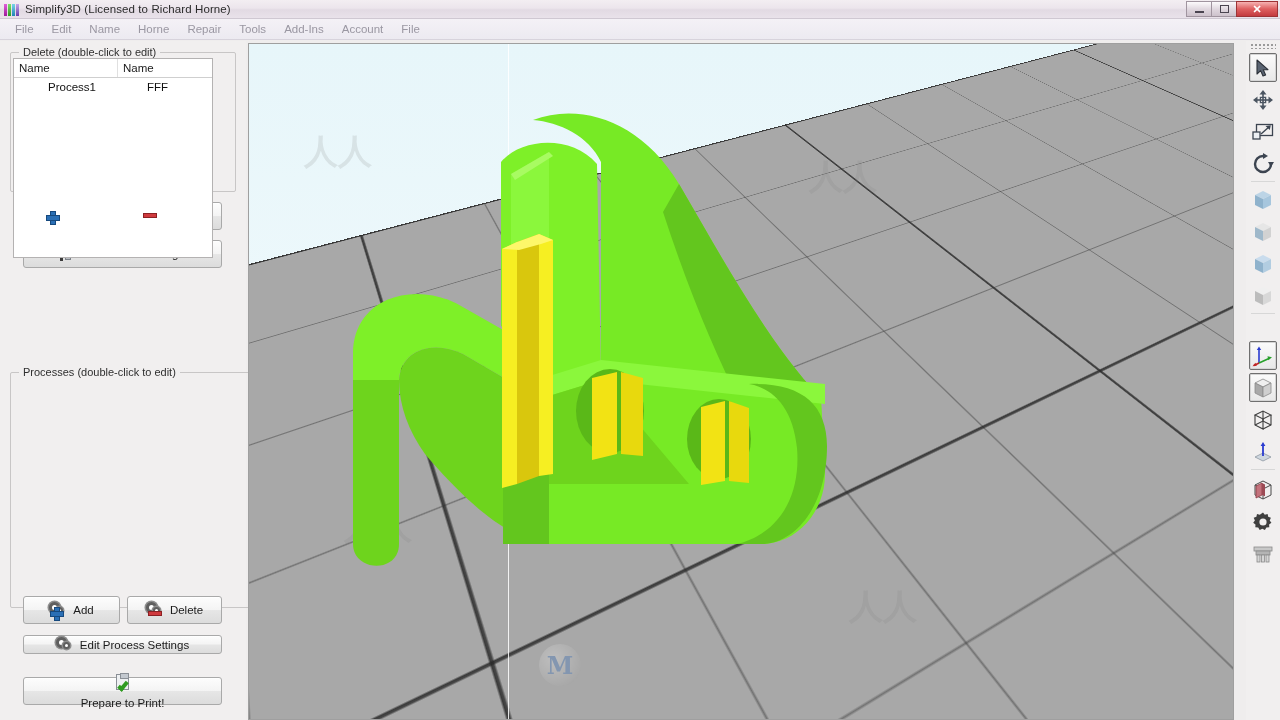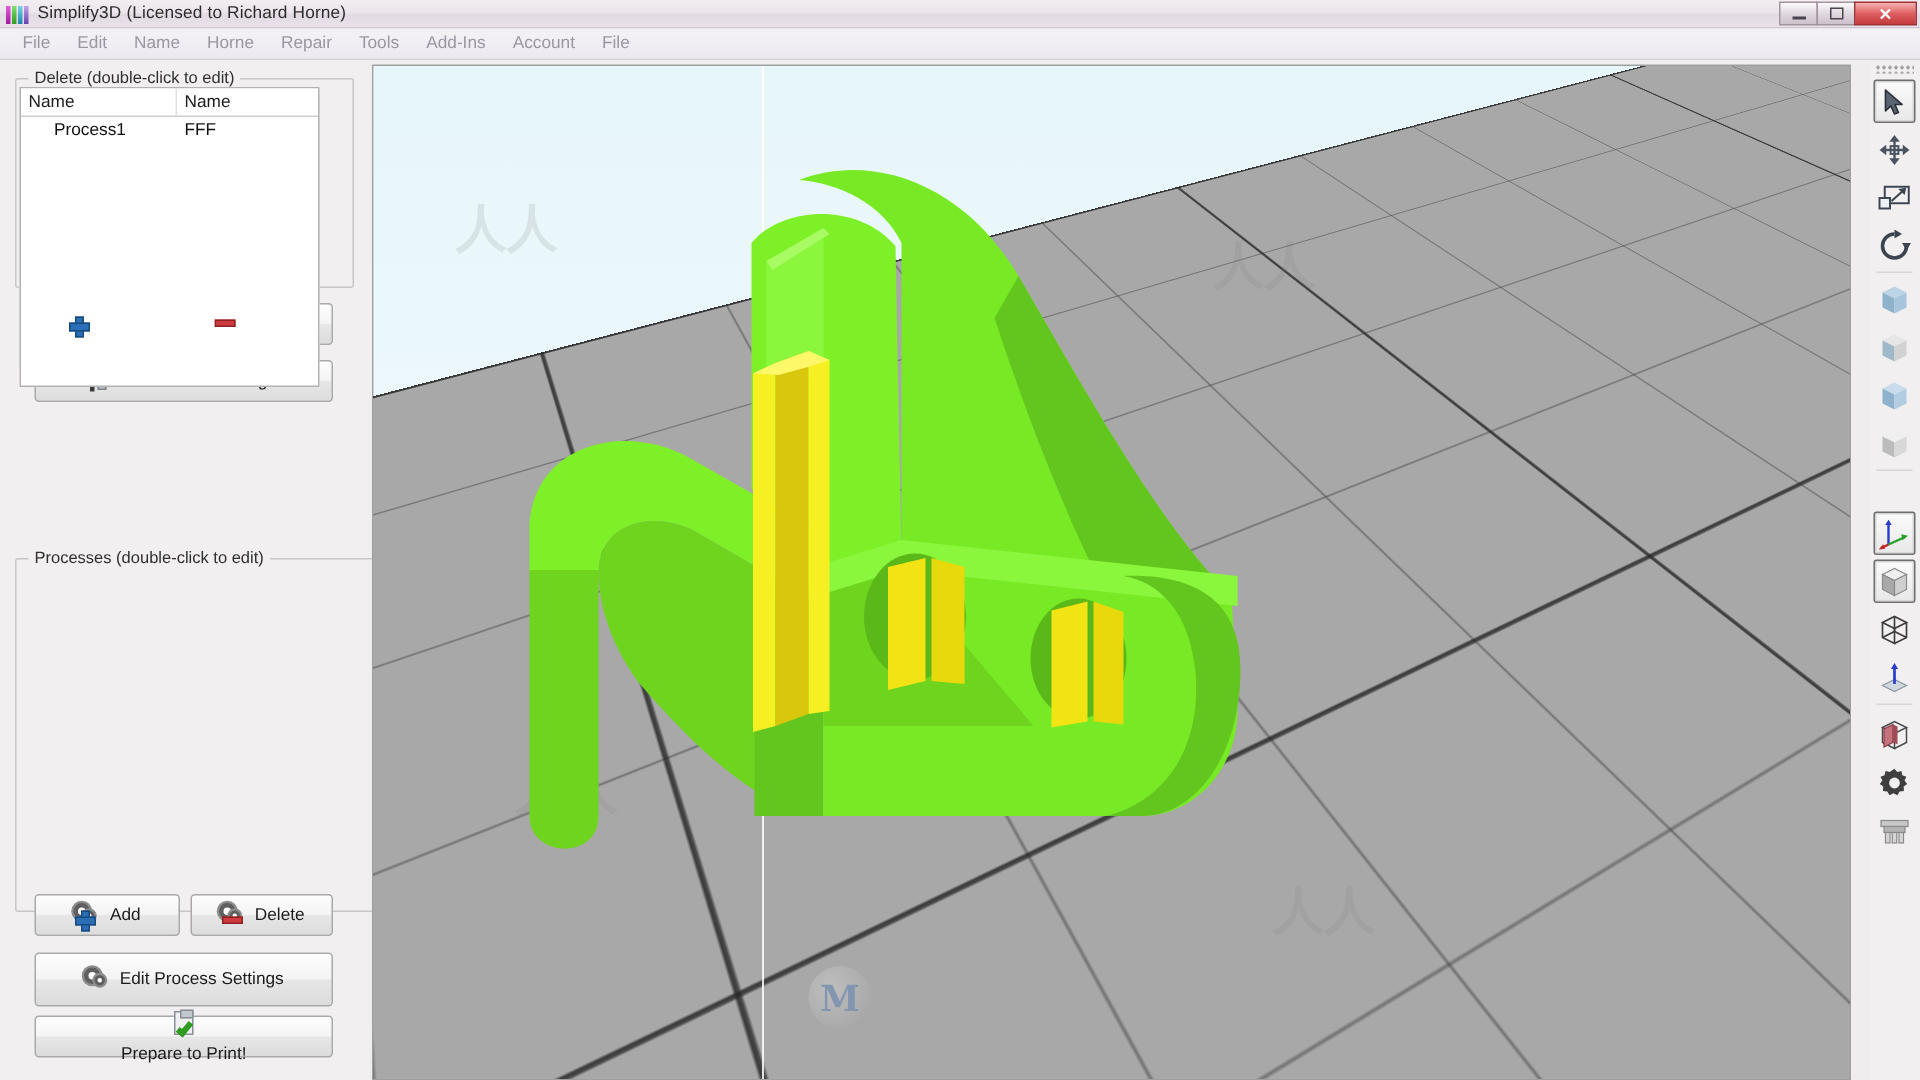--- a/index.html
+++ b/index.html
@@ -104,41 +104,41 @@
 
   .tbl-head {
     display: flex; border-bottom: 1px solid #cfcfcf; background: #ffffff;
   }
   .tbl-head > div {
     font-size: 11.5px; color: #1a1a1a; padding: 3px 5px;
   }
   .th-name { width: 104px; border-right: 1px solid #e0e0e0; }
   .th-type { flex: 1; }
   .tbl-row { display: flex; }
-  .tbl-row > div { font-size: 11.5px; color: #111; padding: 3px 5px; }
+  .tbl-row > div { font-size: 11.5px; color: #111; padding: 3px 5px; margin-left: 12px; }
   .td-name { width: 104px; padding-left: 22px !important; }
   .td-type { flex: 1; }
 
   
   .btn {
     position: absolute;
     background: linear-gradient(to bottom,#fdfdfd 0%,#f4f4f4 48%,#e6e6e6 52%,#dcdcdc 100%);
     border: 1px solid #a9a9a9; border-radius: 3px;
     display: flex; align-items: center; justify-content: center; gap: 6px;
     font-size: 11.5px; color: #1b1b1b; cursor: default;
     box-shadow: 0 1px 0 rgba(255,255,255,.7) inset;
   }
   .btn .ico { display:inline-block; width:18px; height:18px; position:relative; flex:0 0 18px; }
 
   #btn-import  { left: 23px; top: 161px; width: 97px; height: 28px; }
   #btn-remove  { left: 127px; top: 161px; width: 95px; height: 28px; }
   #btn-center  { left: 23px; top: 199px; width: 199px; height: 28px; }
   #btn-add     { left: 23px; top: 555px; width: 97px; height: 28px; }
   #btn-delete  { left: 127px; top: 555px; width: 95px; height: 28px; }
-  #btn-edit    { left: 23px; top: 594px; width: 199px; height: 36px; }
+  #btn-edit    { left: 23px; top: 594px; width: 199px; height: 19px; }
   #btn-prepare { left: 23px; top: 636px; width: 199px; height: 28px; flex-direction: column; }
 
   
   .cube { width:16px; height:16px; position:absolute; left:1px; top:1px; }
   .cube .top { position:absolute; left:2px; top:0px; width:12px; height:4px;
     background:#cfe0ef; transform: skewX(-30deg); border:1px solid #7c93a6; box-sizing:border-box;}
   .cube .lf { position:absolute; left:0px; top:4px; width:8px; height:11px;
     background:#9fbdd4; border:1px solid #7c93a6; box-sizing:border-box;}
   .cube .rt { position:absolute; left:8px; top:4px; width:8px; height:11px;
     background:#c3d6e6; border:1px solid #7c93a6; box-sizing:border-box;}

